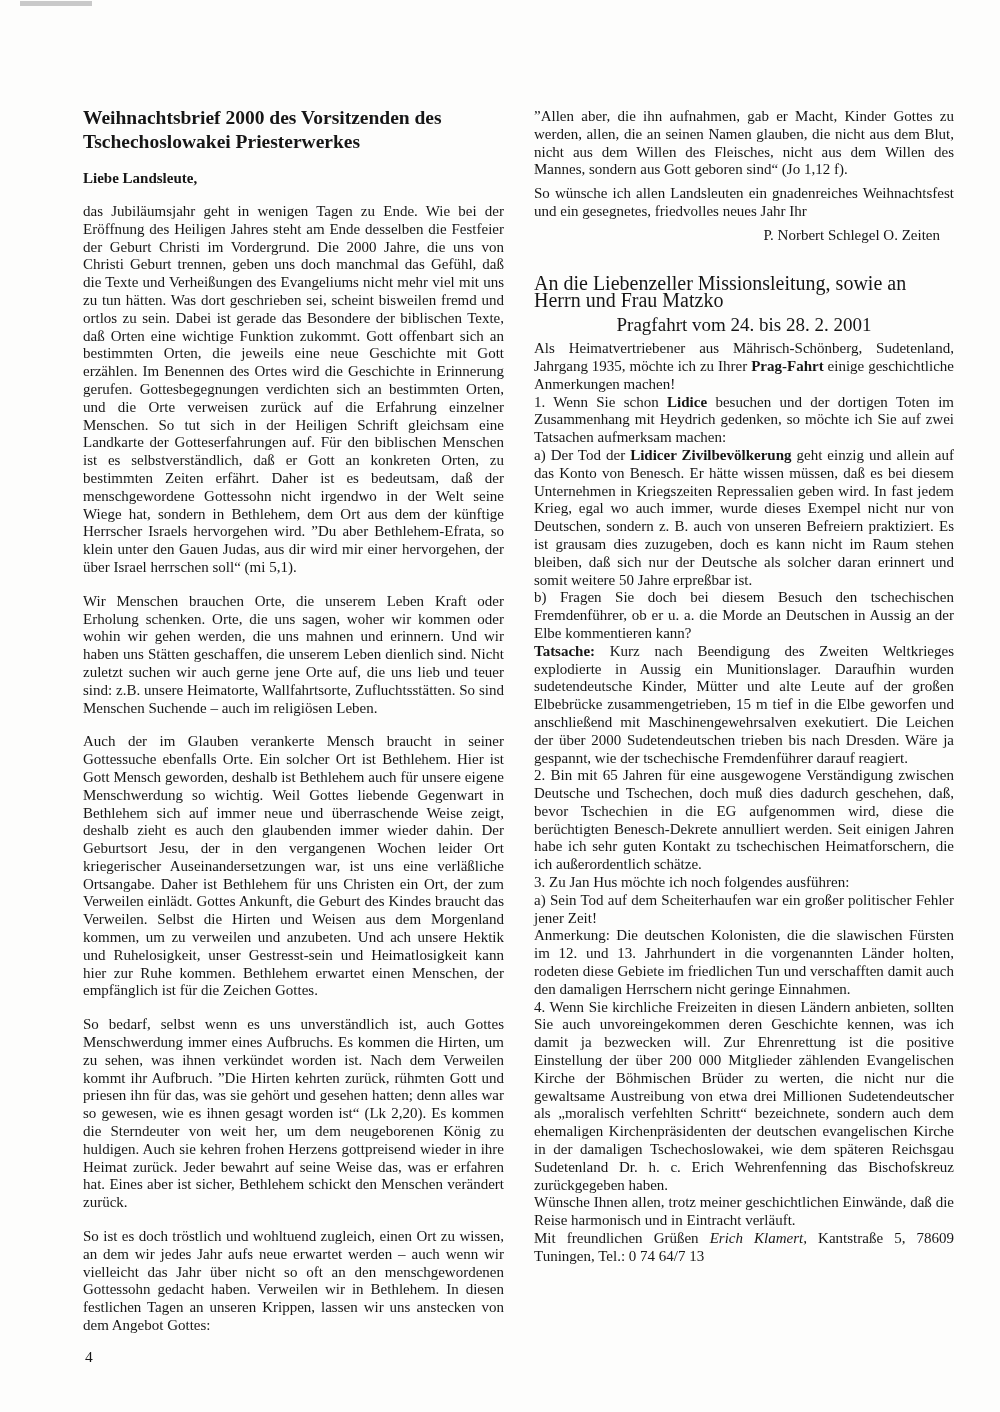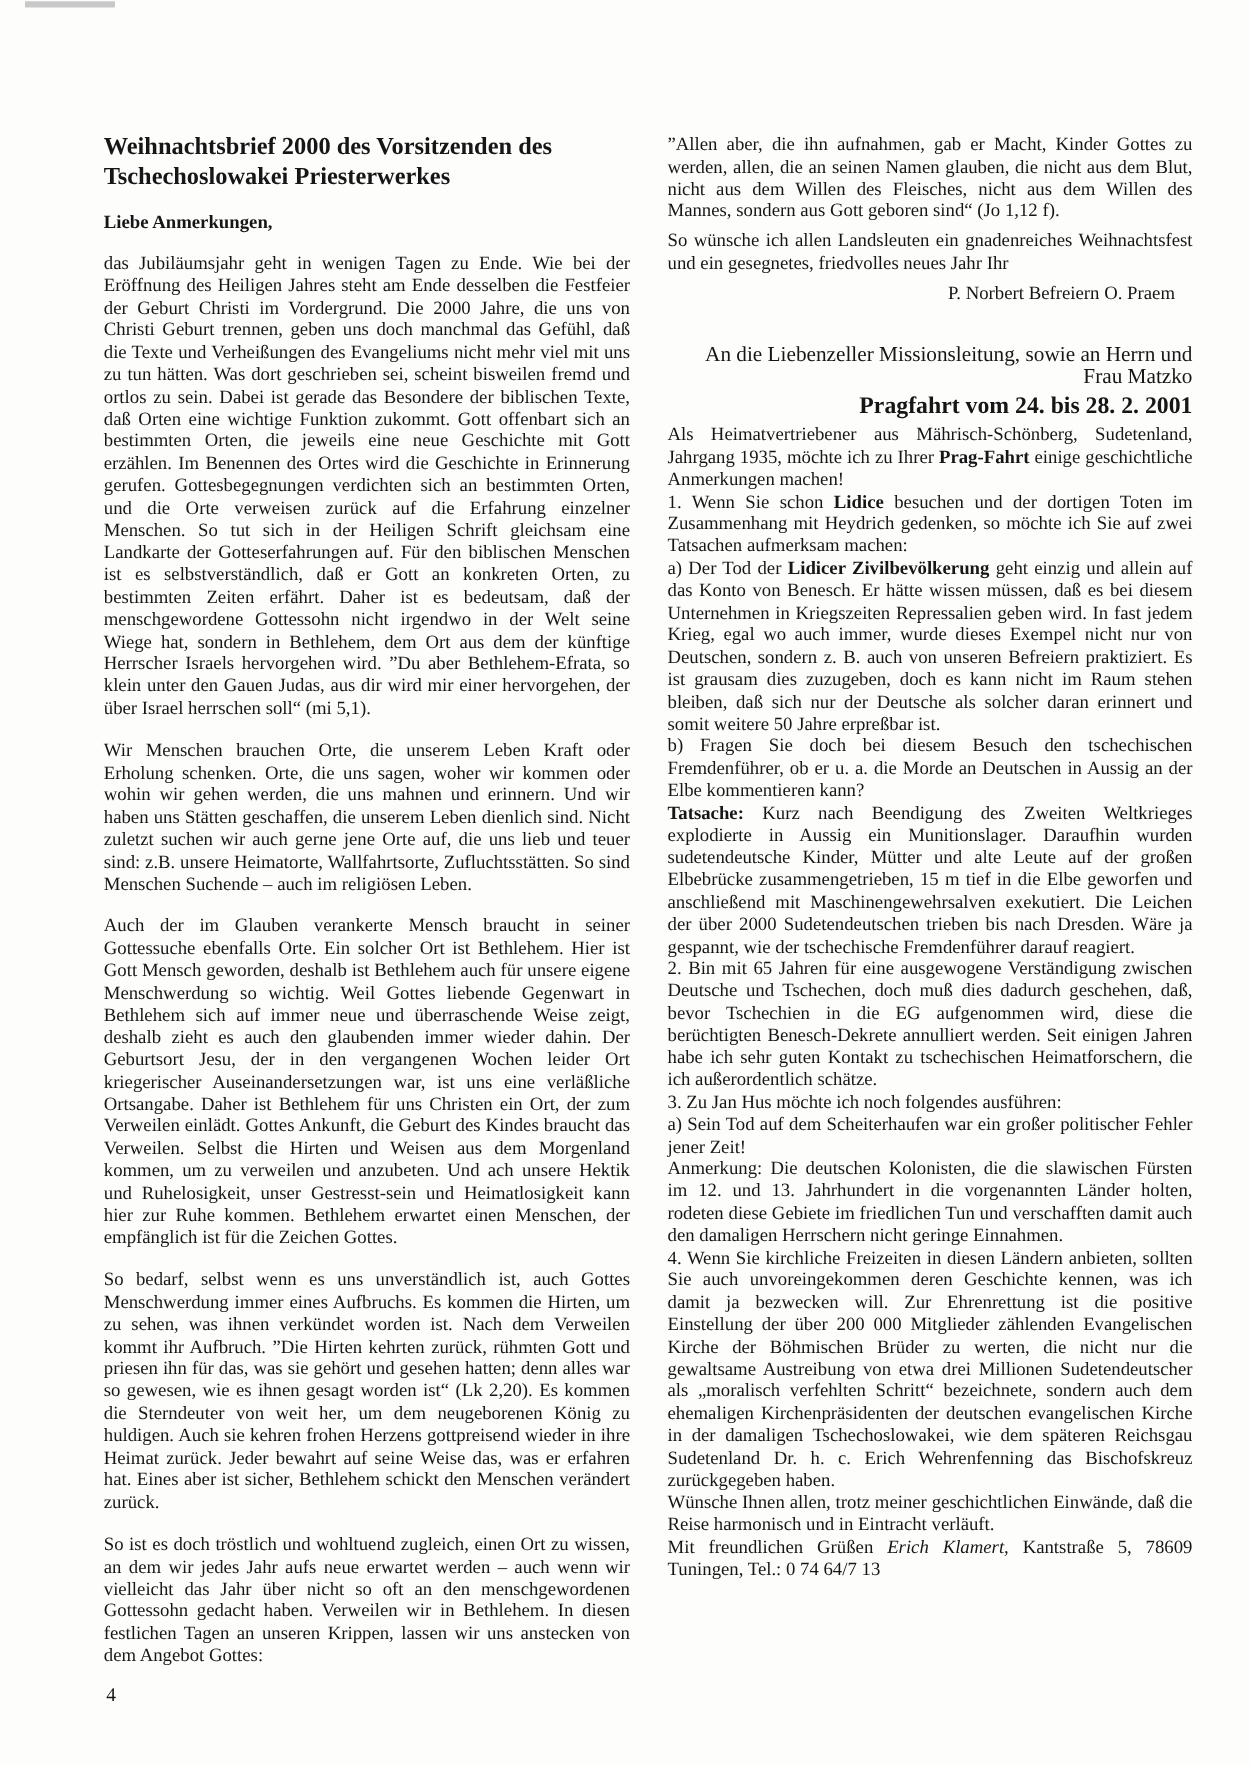--- a/index.html
+++ b/index.html
@@ -17,48 +17,48 @@
     margin:0 0 15px 0;
   }
   .salutation { font-weight:bold; font-size:15px; line-height:18px; margin:0 0 1px 0; }
   .para {
     font-size:15px; line-height:17.8px; text-align:justify;
     margin:16px 0 7px 0; hyphens:auto; -webkit-hyphens:auto;
   }
   .article-block .para { margin:0; }
   .intro-block .para { margin:0 0 6px 0; }
   .signature { font-size:15px; line-height:17.8px; text-align:right; padding-right:14px; margin:0 0 30px 0; }
-  .address { font-size:17px; line-height:17.8px; text-align:right; margin:0; }
-  .heading2 { font-size:19px; line-height:23px; font-weight:bold; text-align:right; margin:3px 0 4px 0; }
+  .address { font-size:20px; line-height:17.8px; text-align:left; margin:0; }
+  .heading2 { font-size:19px; line-height:23px; font-weight:normal; text-align:center; margin:3px 0 4px 0; }
   .page-number { position:absolute; left:85px; top:1348px; font-size:15.5px; }
   b { font-weight:bold; }
 </style>
 </head>
 <body>
 
 <div class="scan-dash"></div>
 
 <div class="col col-left">
   <h1 class="title"><span>Weihnachtsbrief 2000 des Vorsitzenden des</span><br><span>Tschechoslowakei Priesterwerkes</span></h1>
-  <p class="salutation">Liebe Anmerkungen,</p>
+  <p class="salutation">Liebe Landsleute,</p>
   <div class="body-block">
       <p class="para">das Jubiläumsjahr geht in wenigen Tagen zu Ende. Wie bei der Eröffnung des Heiligen Jahres steht am Ende desselben die Festfeier der Geburt Christi im Vordergrund. Die 2000 Jahre, die uns von Christi Geburt trennen, geben uns doch manchmal das Gefühl, daß die Texte und Verheißungen des Evangeliums nicht mehr viel mit uns zu tun hätten. Was dort geschrieben sei, scheint bisweilen fremd und ortlos zu sein. Dabei ist gerade das Besondere der biblischen Texte, daß Orten eine wichtige Funktion zukommt. Gott offenbart sich an bestimmten Orten, die jeweils eine neue Geschichte mit Gott erzählen. Im Benennen des Ortes wird die Geschichte in Erinnerung gerufen. Gottesbegegnungen verdichten sich an bestimmten Orten, und die Orte verweisen zurück auf die Erfahrung einzelner Menschen. So tut sich in der Heiligen Schrift gleichsam eine Landkarte der Gotteserfahrungen auf. Für den biblischen Menschen ist es selbstverständlich, daß er Gott an konkreten Orten, zu bestimmten Zeiten erfährt. Daher ist es bedeutsam, daß der menschgewordene Gottessohn nicht irgendwo in der Welt seine Wiege hat, sondern in Bethlehem, dem Ort aus dem der künftige Herrscher Israels hervorgehen wird. ”Du aber Bethlehem-Efrata, so klein unter den Gauen Judas, aus dir wird mir einer hervorgehen, der über Israel herrschen soll“ (mi 5,1).</p>
       <p class="para">Wir Menschen brauchen Orte, die unserem Leben Kraft oder Erholung schenken. Orte, die uns sagen, woher wir kommen oder wohin wir gehen werden, die uns mahnen und erinnern. Und wir haben uns Stätten geschaffen, die unserem Leben dienlich sind. Nicht zuletzt suchen wir auch gerne jene Orte auf, die uns lieb und teuer sind: z.B. unsere Heimatorte, Wallfahrtsorte, Zufluchtsstätten. So sind Menschen Suchende – auch im religiösen Leben.</p>
       <p class="para">Auch der im Glauben verankerte Mensch braucht in seiner Gottessuche ebenfalls Orte. Ein solcher Ort ist Bethlehem. Hier ist Gott Mensch geworden, deshalb ist Bethlehem auch für unsere eigene Menschwerdung so wichtig. Weil Gottes liebende Gegenwart in Bethlehem sich auf immer neue und überraschende Weise zeigt, deshalb zieht es auch den glaubenden immer wieder dahin. Der Geburtsort Jesu, der in den vergangenen Wochen leider Ort kriegerischer Auseinandersetzungen war, ist uns eine verläßliche Ortsangabe. Daher ist Bethlehem für uns Christen ein Ort, der zum Verweilen einlädt. Gottes Ankunft, die Geburt des Kindes braucht das Verweilen. Selbst die Hirten und Weisen aus dem Morgenland kommen, um zu verweilen und anzubeten. Und ach unsere Hektik und Ruhelosigkeit, unser Gestresst-sein und Heimatlosigkeit kann hier zur Ruhe kommen. Bethlehem erwartet einen Menschen, der empfänglich ist für die Zeichen Gottes.</p>
       <p class="para">So bedarf, selbst wenn es uns unverständlich ist, auch Gottes Menschwerdung immer eines Aufbruchs. Es kommen die Hirten, um zu sehen, was ihnen verkündet worden ist. Nach dem Verweilen kommt ihr Aufbruch. ”Die Hirten kehrten zurück, rühmten Gott und priesen ihn für das, was sie gehört und gesehen hatten; denn alles war so gewesen, wie es ihnen gesagt worden ist“ (Lk 2,20). Es kommen die Sterndeuter von weit her, um dem neugeborenen König zu huldigen. Auch sie kehren frohen Herzens gottpreisend wieder in ihre Heimat zurück. Jeder bewahrt auf seine Weise das, was er erfahren hat. Eines aber ist sicher, Bethlehem schickt den Menschen verändert zurück.</p>
       <p class="para">So ist es doch tröstlich und wohltuend zugleich, einen Ort zu wissen, an dem wir jedes Jahr aufs neue erwartet werden – auch wenn wir vielleicht das Jahr über nicht so oft an den menschgewordenen Gottessohn gedacht haben. Verweilen wir in Bethlehem. In diesen festlichen Tagen an unseren Krippen, lassen wir uns anstecken von dem Angebot Gottes:</p>
     </div>
 </div>
 
 <div class="col col-right">
   <div class="intro-block">
       <p class="para">”Allen aber, die ihn aufnahmen, gab er Macht, Kinder Gottes zu werden, allen, die an seinen Namen glauben, die nicht aus dem Blut, nicht aus dem Willen des Fleisches, nicht aus dem Willen des Mannes, sondern aus Gott geboren sind“ (Jo 1,12 f).</p>
       <p class="para">So wünsche ich allen Landsleuten ein gnadenreiches Weihnachtsfest und ein gesegnetes, friedvolles neues Jahr Ihr</p>
     </div>
-  <p class="signature">P. Norbert Befreiern O. Praem</p>
+  <p class="signature">P. Norbert Schlegel O. Zeiten</p>
   <p class="address">An die Liebenzeller Missionsleitung, sowie an Herrn und Frau Matzko</p>
   <h2 class="heading2">Pragfahrt vom 24. bis 28. 2. 2001</h2>
   <div class="article-block">
       <p class="para">Als Heimatvertriebener aus Mährisch-Schönberg, Sudetenland, Jahrgang 1935, möchte ich zu Ihrer <b>Prag-Fahrt</b> einige geschichtliche Anmerkungen machen!</p>
       <p class="para">1. Wenn Sie schon <b>Lidice</b> besuchen und der dortigen Toten im Zusammenhang mit Heydrich gedenken, so möchte ich Sie auf zwei Tatsachen aufmerksam machen:</p>
       <p class="para">a) Der Tod der <b>Lidicer Zivilbevölkerung</b> geht einzig und allein auf das Konto von Benesch. Er hätte wissen müssen, daß es bei diesem Unternehmen in Kriegszeiten Repressalien geben wird. In fast jedem Krieg, egal wo auch immer, wurde dieses Exempel nicht nur von Deutschen, sondern z. B. auch von unseren Befreiern praktiziert. Es ist grausam dies zuzugeben, doch es kann nicht im Raum stehen bleiben, daß sich nur der Deutsche als solcher daran erinnert und somit weitere 50 Jahre erpreßbar ist.</p>
       <p class="para">b) Fragen Sie doch bei diesem Besuch den tschechischen Fremdenführer, ob er u. a. die Morde an Deutschen in Aussig an der Elbe kommentieren kann?</p>
       <p class="para"><b>Tatsache:</b> Kurz nach Beendigung des Zweiten Weltkrieges explodierte in Aussig ein Munitionslager. Daraufhin wurden sudetendeutsche Kinder, Mütter und alte Leute auf der großen Elbebrücke zusammengetrieben, 15 m tief in die Elbe geworfen und anschließend mit Maschinengewehrsalven exekutiert. Die Leichen der über 2000 Sudetendeutschen trieben bis nach Dresden. Wäre ja gespannt, wie der tschechische Fremdenführer darauf reagiert.</p>
       <p class="para">2. Bin mit 65 Jahren für eine ausgewogene Verständigung zwischen Deutsche und Tschechen, doch muß dies dadurch geschehen, daß, bevor Tschechien in die EG aufgenommen wird, diese die berüchtigten Benesch-Dekrete annulliert werden. Seit einigen Jahren habe ich sehr guten Kontakt zu tschechischen Heimatforschern, die ich außerordentlich schätze.</p>
       <p class="para">3. Zu Jan Hus möchte ich noch folgendes ausführen:</p>

